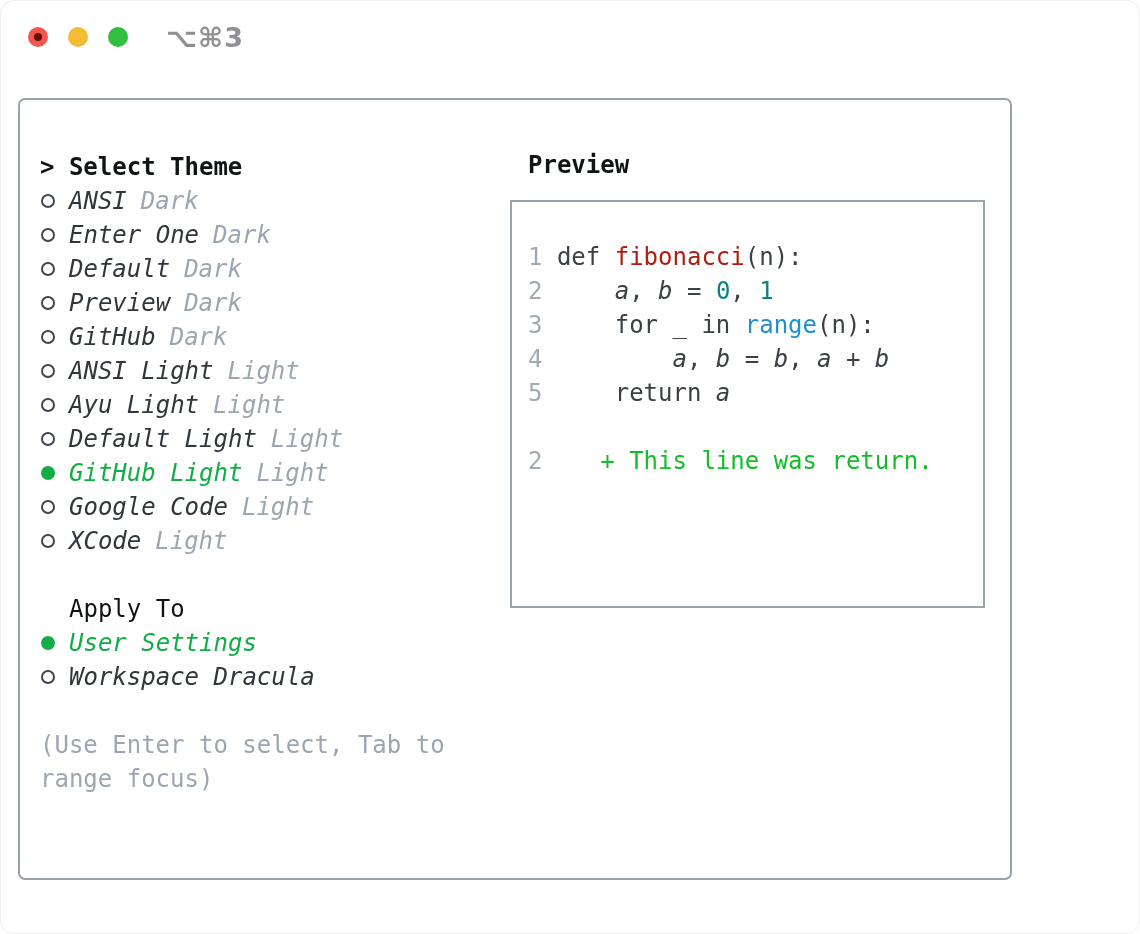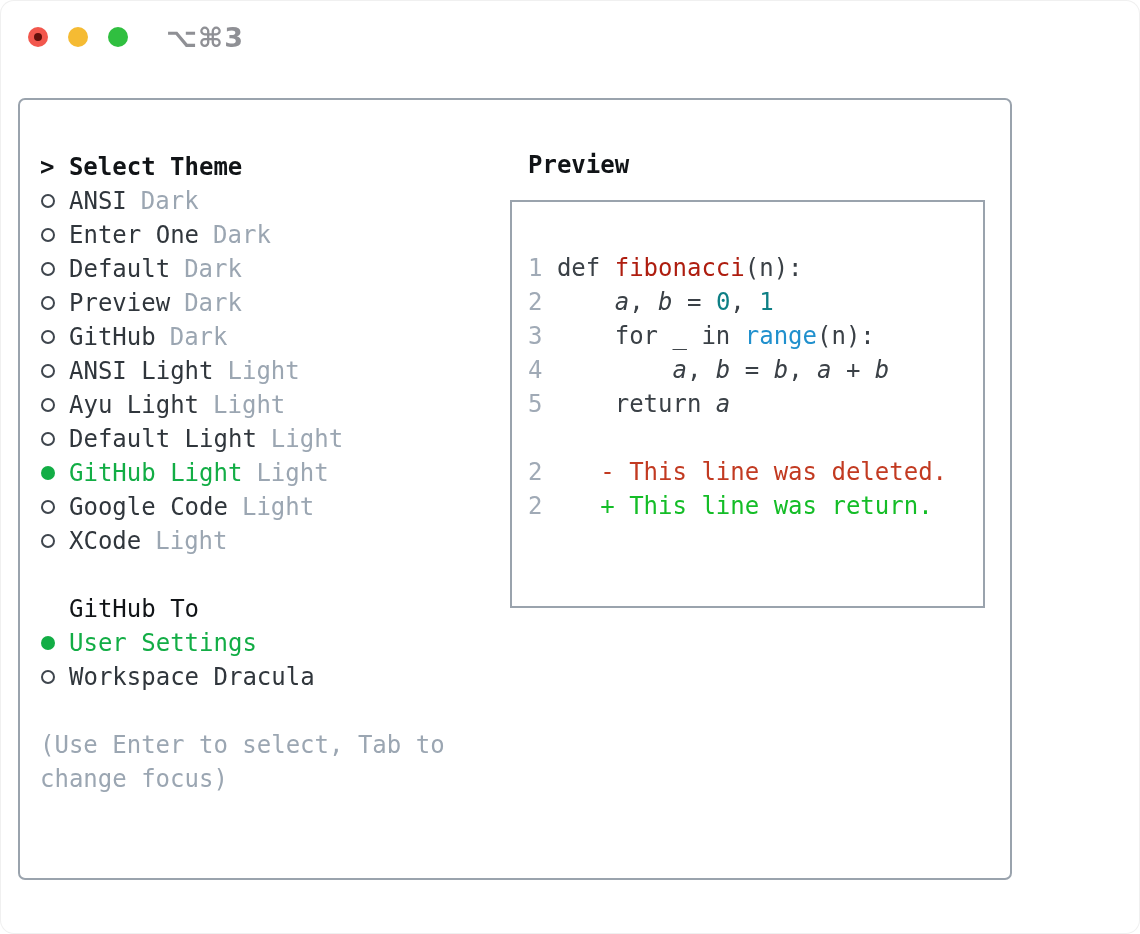--- a/index.html
+++ b/index.html
@@ -27,37 +27,37 @@
             font-size:27px;font-weight:700;color:#8f9095;letter-spacing:1px;}
 
   
   .panel{position:absolute;left:18px;top:98px;width:994px;height:782px;
          border:2px solid var(--border-gray);border-radius:7px;background:#fff;}
 
   
   .left-col{position:absolute;left:20px;top:50px;width:430px;
             font-size:24px;line-height:34px;color:var(--text-dark);}
   .list-header{font-weight:700;color:var(--header-black);white-space:pre;}
-  .row{position:relative;padding-left:29px;height:34px;white-space:pre;cursor:pointer;}
+  .row{position:relative;padding-left:29px;height:34px;white-space:pre;cursor:pointer;font-style:italic;}
   .marker{position:absolute;left:1px;top:10px;width:14px;height:14px;border-radius:50%;
           border:2px solid #3f464e;}
   .marker.selected{border:none;background:var(--accent-green);}
   .row .name{color:var(--text-dark);}
   .row .name.selected{color:var(--accent-green);}
   .row .tag{color:var(--muted-gray);margin-left:14px;}
   .apply-header{padding-left:29px;color:var(--header-black);height:34px;}
   .spacer{height:34px;}
   .hint{color:var(--muted-gray);white-space:pre-line;}
 
   
   .preview-header{position:absolute;left:480px;top:48px;font-size:24px;line-height:34px;
                   font-weight:700;color:var(--header-black);margin-left:28px;}
   .preview-box{position:absolute;left:490px;top:100px;width:475px;height:408px;
                border:2px solid var(--border-gray);background:#fff;
-               padding:49px 0 0 16px;overflow:hidden;}
+               padding:38px 0 0 16px;overflow:hidden;}
   .code-line{font-size:24px;line-height:34px;height:34px;white-space:pre;color:#3a4046;}
   .gutter{color:var(--gutter-gray);}
   .tok-plain{color:#3a4046;}
   .tok-func{color:var(--syntax-func);}
   .tok-builtin{color:var(--syntax-builtin);}
   .tok-num{color:var(--syntax-number);}
   .tok-var{color:#3a4046;font-style:italic;}
   .tok-ctx{color:var(--ctx-gray);}
   .tok-del{color:var(--diff-deleted);}
   .tok-add{color:var(--diff-added);}
@@ -90,38 +90,37 @@
           <div class="row"><span class="marker"></span><span class="name">ANSI Light</span><span class="tag">Light</span></div>
           <div class="row"><span class="marker"></span><span class="name">Ayu Light</span><span class="tag">Light</span></div>
           <div class="row"><span class="marker"></span><span class="name">Default Light</span><span class="tag">Light</span></div>
           <div class="row"><span class="marker selected"></span><span class="name selected">GitHub Light</span><span class="tag">Light</span></div>
           <div class="row"><span class="marker"></span><span class="name">Google Code</span><span class="tag">Light</span></div>
           <div class="row"><span class="marker"></span><span class="name">XCode</span><span class="tag">Light</span></div>
         </div>
 
       <div class="spacer"></div>
 
-      <div class="apply-header">GitHub To</div>
+      <div class="apply-header">Apply To</div>
       <div id="apply-list">
           <div class="row"><span class="marker selected"></span><span class="name selected">User Settings</span></div>
           <div class="row"><span class="marker"></span><span class="name">Workspace Dracula</span></div>
         </div>
 
       <div class="spacer"></div>
 
       <div class="hint">(Use Enter to select, Tab to
-change focus)</div>
+range focus)</div>
     </div>
 
     <div class="preview-header">Preview</div>
     <div class="preview-box" id="preview-box">
         <div class="code-line"><span class="gutter">1</span><span class="tok-plain"> def </span><span class="tok-func">fibonacci</span><span class="tok-plain">(n):</span></div>
         <div class="code-line"><span class="gutter">2</span><span class="tok-plain">     </span><span class="tok-var">a</span><span class="tok-plain">, </span><span class="tok-var">b</span><span class="tok-plain"> = </span><span class="tok-num">0</span><span class="tok-plain">, </span><span class="tok-num">1</span></div>
         <div class="code-line"><span class="gutter">3</span><span class="tok-plain">     for _ in </span><span class="tok-builtin">range</span><span class="tok-plain">(n):</span></div>
         <div class="code-line"><span class="gutter">4</span><span class="tok-plain">         </span><span class="tok-var">a</span><span class="tok-plain">, </span><span class="tok-var">b</span><span class="tok-plain"> = </span><span class="tok-var">b</span><span class="tok-plain">, </span><span class="tok-var">a</span><span class="tok-plain"> + </span><span class="tok-var">b</span></div>
         <div class="code-line"><span class="gutter">5</span><span class="tok-plain">     return </span><span class="tok-var">a</span></div>
         <div class="code-line"><span class="gutter"></span></div>
-        <div class="code-line"><span class="gutter">2</span><span class="tok-del">    - This line was deleted.</span></div>
         <div class="code-line"><span class="gutter">2</span><span class="tok-add">    + This line was return.</span></div>
       </div>
 
   </div>
 </div>
 
 </body></html>

